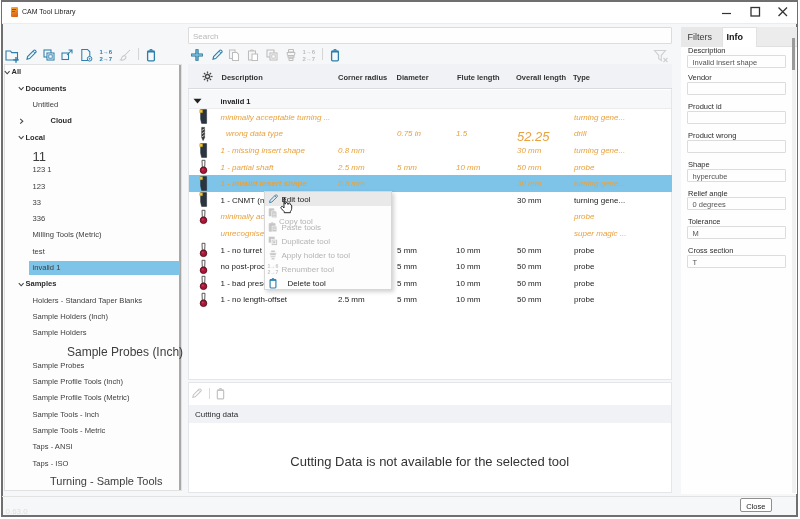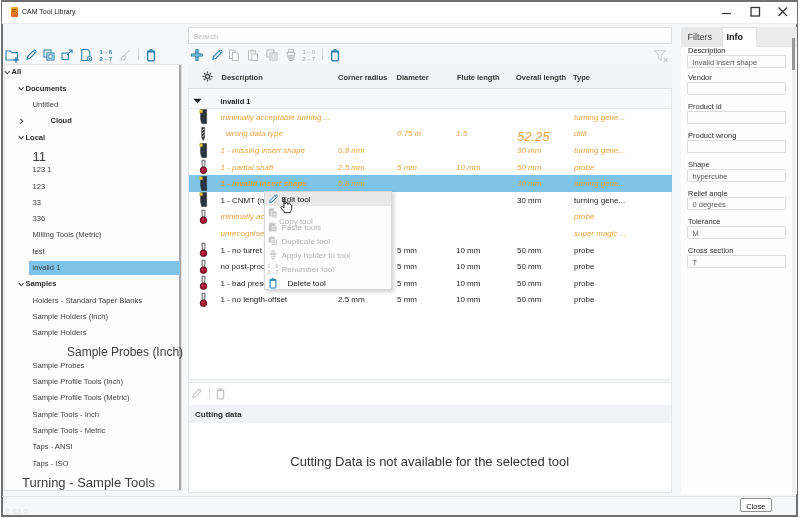--- a/index.html
+++ b/index.html
@@ -101,21 +101,21 @@
 <div class="txt" style="left:32.5px;top:311.9px;font-size:7.6px;color:#3d3d3d;">Sample Holders (Inch)</div>
 <div class="txt" style="left:32.5px;top:328.2px;font-size:7.6px;color:#3d3d3d;">Sample Holders</div>
 <div class="txt" style="left:36px;top:344.5px;font-size:12px;color:#3d3d3d;margin-left:31px;">Sample Probes (Inch)</div>
 <div class="txt" style="left:32.5px;top:360.8px;font-size:7.6px;color:#3d3d3d;">Sample Probes</div>
 <div class="txt" style="left:32.5px;top:377.1px;font-size:7.6px;color:#3d3d3d;">Sample Profile Tools (Inch)</div>
 <div class="txt" style="left:32.5px;top:393.4px;font-size:7.6px;color:#3d3d3d;">Sample Profile Tools (Metric)</div>
 <div class="txt" style="left:32.5px;top:409.7px;font-size:7.6px;color:#3d3d3d;">Sample Tools - Inch</div>
 <div class="txt" style="left:32.5px;top:426.0px;font-size:7.6px;color:#3d3d3d;">Sample Tools - Metric</div>
 <div class="txt" style="left:32.5px;top:442.3px;font-size:7.6px;color:#3d3d3d;">Taps - ANSI</div>
 <div class="txt" style="left:32.5px;top:458.6px;font-size:7.6px;color:#3d3d3d;">Taps - ISO</div>
-<div class="txt" style="left:22px;top:474.9px;font-size:13px;color:#3d3d3d;">Turning - Sample Tools</div>
+<div class="txt" style="left:50px;top:474.9px;font-size:11px;color:#3d3d3d;">Turning - Sample Tools</div>
 </div>
 <div class="txt" style="left:5.5px;top:507px;font-size:8px;color:#dedede;">0.63.0</div>
 
 <div class="inp" style="left:187.5px;top:27px;width:484px;height:16.5px;"></div>
 <div class="txt" style="left:193px;top:31.5px;font-size:8px;color:#b9b9b9;">Search</div>
 
 <div id="mt">
 <svg class="abs" style="left:190px;top:47.5px;" width="14" height="14" viewBox="0 0 14 14">
       <path d="M7 1.2 V12.8 M1.2 7 H12.8" stroke="#1d6a94" stroke-width="3.2"></path>
       <path d="M7 2 V12 M2 7 H12" stroke="#7cc4e0" stroke-width="1.3"></path>
@@ -287,21 +287,21 @@
 <div class="txt" style="left:220.5px;top:295.4px;font-size:8px;">1 - no length-offset</div>
 <div class="txt" style="left:338px;top:295.4px;font-size:8px;">2.5 mm</div>
 <div class="txt" style="left:397px;top:295.4px;font-size:8px;">5 mm</div>
 <div class="txt" style="left:456px;top:295.4px;font-size:8px;">10 mm</div>
 <div class="txt" style="left:517px;top:295.4px;font-size:8px;">50 mm</div>
 <div class="txt" style="left:574px;top:295.4px;font-size:8px;">probe</div>
 </div>
 
 <div class="abs" style="left:187.5px;top:382px;width:484.5px;height:111px;background:#ffffff;border:1px solid #e4e6e9;"></div>
 <div class="abs" style="left:188.5px;top:405px;width:482.5px;height:18px;background:#f0f2f5;"></div>
-<div class="txt" style="left:195px;top:410px;font-size:8px;font-weight:bold;color:#2a2a2a;">Cutting data</div>
+<div class="txt" style="left:195px;top:410px;font-size:8px;font-weight:normal;color:#2a2a2a;">Cutting data</div>
 <div class="txt" style="left:187.5px;top:454px;width:484.5px;text-align:center;font-size:13px;color:#333;">Cutting Data is not available for the selected tool</div>
 <div id="ct">
 <svg class="abs" style="left:190px;top:386.5px;" width="13" height="13" viewBox="0 0 14 14">
       <path d="M3 11.2 L3.6 8.6 L9.8 2.4 a1.1 1.1 0 0 1 1.6 0 l0.4 0.4 a1.1 1.1 0 0 1 0 1.6 L5.6 10.6 L3 11.2 z" fill="none" stroke="#c3c3c3" stroke-width="1.1"></path>
       <path d="M9 3.2 l1.8 1.8" stroke="#c3c3c3" stroke-width="0.9"></path>
     </svg>
 <div class="abs" style="left:209px;top:388px;width:1px;height:11px;background:#dadada;"></div>
 <svg class="abs" style="left:214px;top:386.5px;" width="13" height="13" viewBox="0 0 14 14">
       <rect x="3.6" y="3.4" width="6.8" height="9.4" rx="1" fill="none" stroke="#c3c3c3" stroke-width="1.3"></rect>
       <rect x="3.2" y="2.6" width="7.6" height="1.8" rx="0.5" fill="#c3c3c3"></rect>

